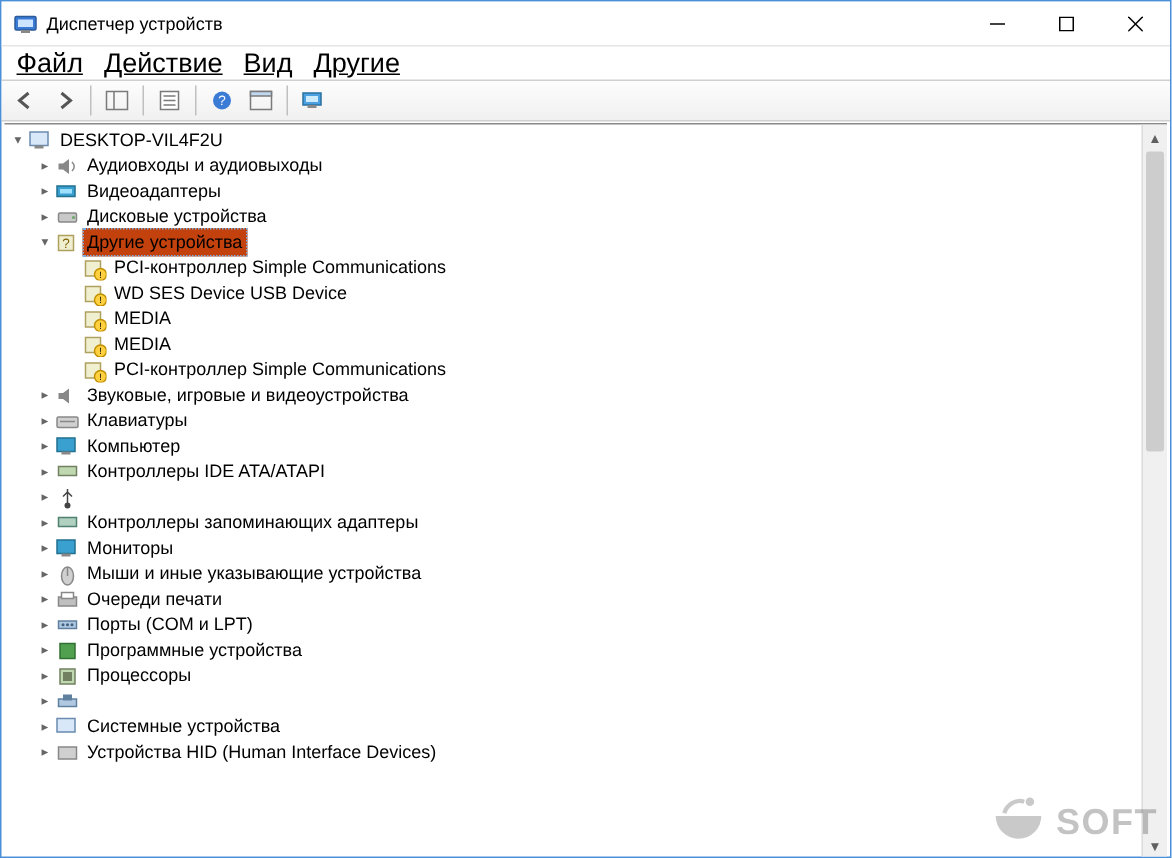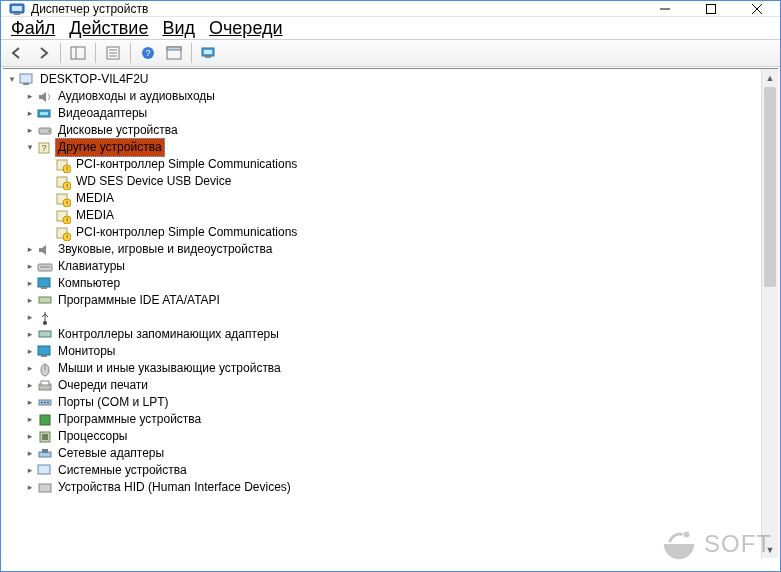--- a/index.html
+++ b/index.html
@@ -10,21 +10,21 @@
     background: #fff;
     color: #000;
     width: 781px;
     height: 572px;
     overflow: hidden;
     border: 1px solid #4a90d9;
     position: relative;
   }
   
   .titlebar {
-    height: 16px;
+    height: 30px;
     display: flex;
     align-items: center;
     padding: 0 0 0 8px;
     background: #fff;
     border-bottom: 1px solid #e5e5e5;
   }
   .titlebar .app-icon {
     width: 16px; height: 16px;
     margin-right: 6px;
     display:inline-flex;align-items:center;justify-content:center;
@@ -116,26 +116,26 @@
   }
   .indent { display:inline-block; }
   
   svg { display:block; }
   .watermark {
     position:absolute;
     right: 8px;
     bottom: 8px;
     opacity: 0.35;
     font-family: Arial, sans-serif;
-    font-weight: 400;
+    font-weight: 700;
     font-size: 24px;
     letter-spacing: 1px;
     color:#555;
     display:flex;
-    align-items:center;
+    align-items:flex-end;
     gap:6px;
     pointer-events:none;
   }
   .watermark .bowl {
     width:38px;height:38px;
   }
   .scroll-hint {
     position:absolute;
     right:0; top:0; bottom:0;
     width:17px;
@@ -185,21 +185,21 @@
           <line x1="10" y1="0" x2="0" y2="10" stroke="#000"></line>
         </svg>
     </div>
   </div>
 </div>
 
 <div class="menubar">
   <span class="menu-item"><span class="ul">Файл</span></span>
   <span class="menu-item"><span class="ul">Действие</span></span>
   <span class="menu-item"><span class="ul">Вид</span></span>
-  <span class="menu-item"><span class="ul">Очереди</span></span>
+  <span class="menu-item"><span class="ul">Другие</span></span>
 </div>
 
 <div class="toolbar">
   <div class="tb-btn">
     <svg width="16" height="14">
         <path d="M10 2 L4 7 L10 12" fill="none" stroke="#555" stroke-width="2"></path>
       </svg>
   </div>
   <div class="tb-btn">
     <svg width="16" height="14">
@@ -401,21 +401,21 @@
       <span class="node-label">Компьютер</span>
     </div>
     <div class="node">
       <span class="indent" style="width:18px"></span>
         <span class="expander">▸</span>
       <span class="node-icon">
           <svg width="16" height="16">
             <rect x="2" y="4" width="12" height="6" fill="#c0d8b0" stroke="#708060"></rect>
           </svg>
         </span>
-      <span class="node-label">Программные IDE ATA/ATAPI</span>
+      <span class="node-label">Контроллеры IDE ATA/ATAPI</span>
     </div>
     <div class="node">
       <span class="indent" style="width:18px"></span>
         <span class="expander">▸</span>
       <span class="node-icon">
           <svg width="16" height="16">
             <path d="M8 2v10M8 4l3 3M8 4l-3 3" stroke="#444" fill="none"></path>
             <circle cx="8" cy="13" r="2" fill="#444"></circle>
           </svg>
         </span>
@@ -499,21 +499,20 @@
     </div>
     <div class="node">
       <span class="indent" style="width:18px"></span>
         <span class="expander">▸</span>
       <span class="node-icon">
           <svg width="16" height="16">
             <rect x="2" y="6" width="12" height="5" fill="#b0c8e0" stroke="#6080a0"></rect>
             <rect x="5" y="3" width="6" height="4" fill="#6080a0"></rect>
           </svg>
         </span>
-      <span class="node-label">Сетевые адаптеры</span>
     </div>
     <div class="node">
       <span class="indent" style="width:18px"></span>
         <span class="expander">▸</span>
       <span class="node-icon">
           <svg width="16" height="16">
             <rect x="1" y="2" width="12" height="9" fill="#d8e8f8" stroke="#6a8ab0"></rect>
           </svg>
         </span>
       <span class="node-label">Системные устройства</span>

